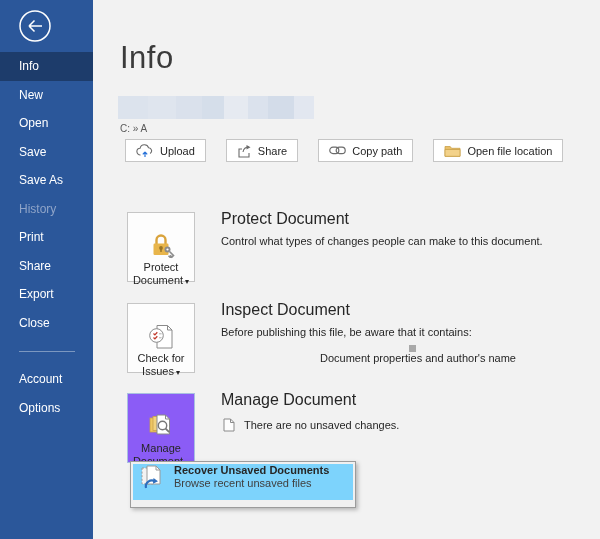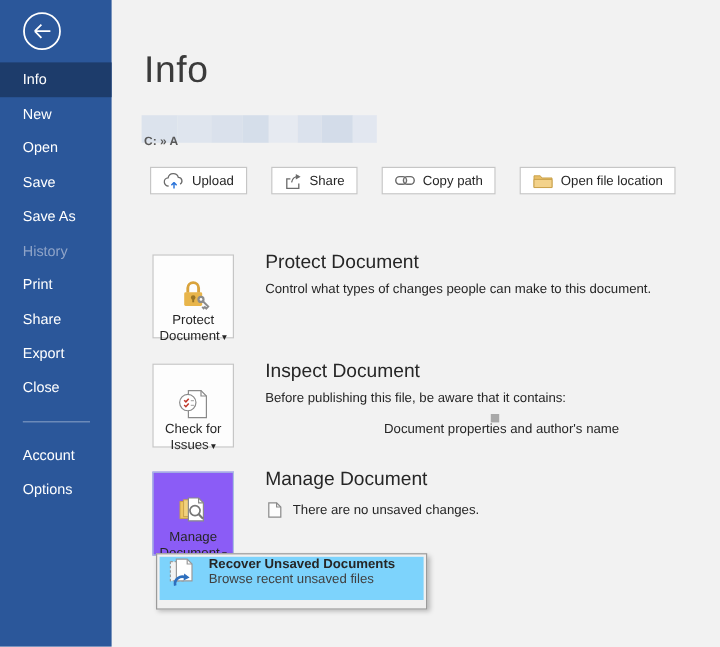--- a/index.html
+++ b/index.html
@@ -47,22 +47,22 @@
   .redacted span { height: 100%; }
   .redacted span:nth-child(1){ width:30px; background:#dce3ed; }
   .redacted span:nth-child(2){ width:28px; background:#dfe5ee; }
   .redacted span:nth-child(3){ width:26px; background:#dae1ec; }
   .redacted span:nth-child(4){ width:22px; background:#d5deea; }
   .redacted span:nth-child(5){ width:24px; background:#e6eaf1; }
   .redacted span:nth-child(6){ width:20px; background:#dbe2ed; }
   .redacted span:nth-child(7){ width:26px; background:#d3dce9; }
   .redacted span:nth-child(8){ width:20px; background:#e2e7f0; }
   .doc-path {
-    position: absolute; left: 27px; top: 113px;
-    font-size: 10px; color: #595959; font-weight: bold;
+    position: absolute; left: 27px; top: 123px;
+    font-size: 10px; color: #595959;
   }
 
   .toolbar {
     position: absolute; left: 32px; top: 139px;
     display: flex; gap: 20px;
   }
   .tb-btn {
     height: 23px; display: inline-flex; align-items: center; gap: 6px;
     padding: 0 10px; background: #ffffff; border: 1px solid #c6c6c6;
     font-size: 11px; color: #262626; cursor: pointer; white-space: nowrap;

